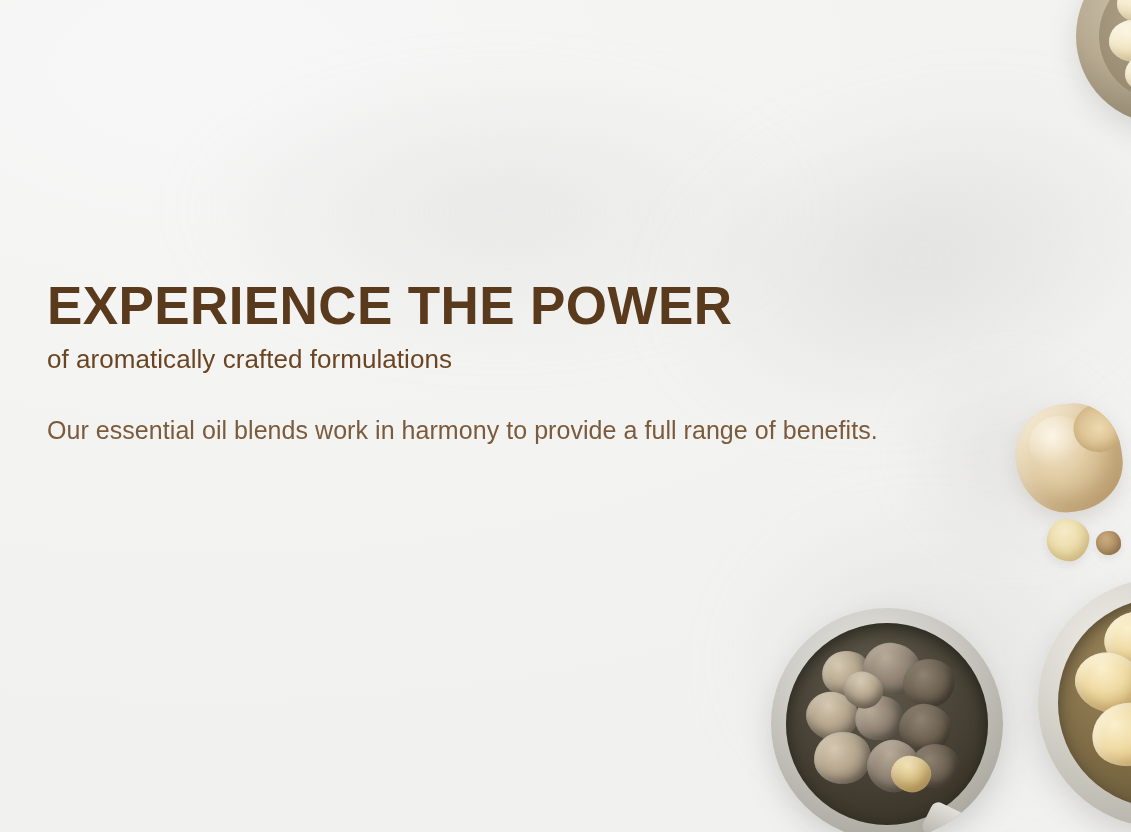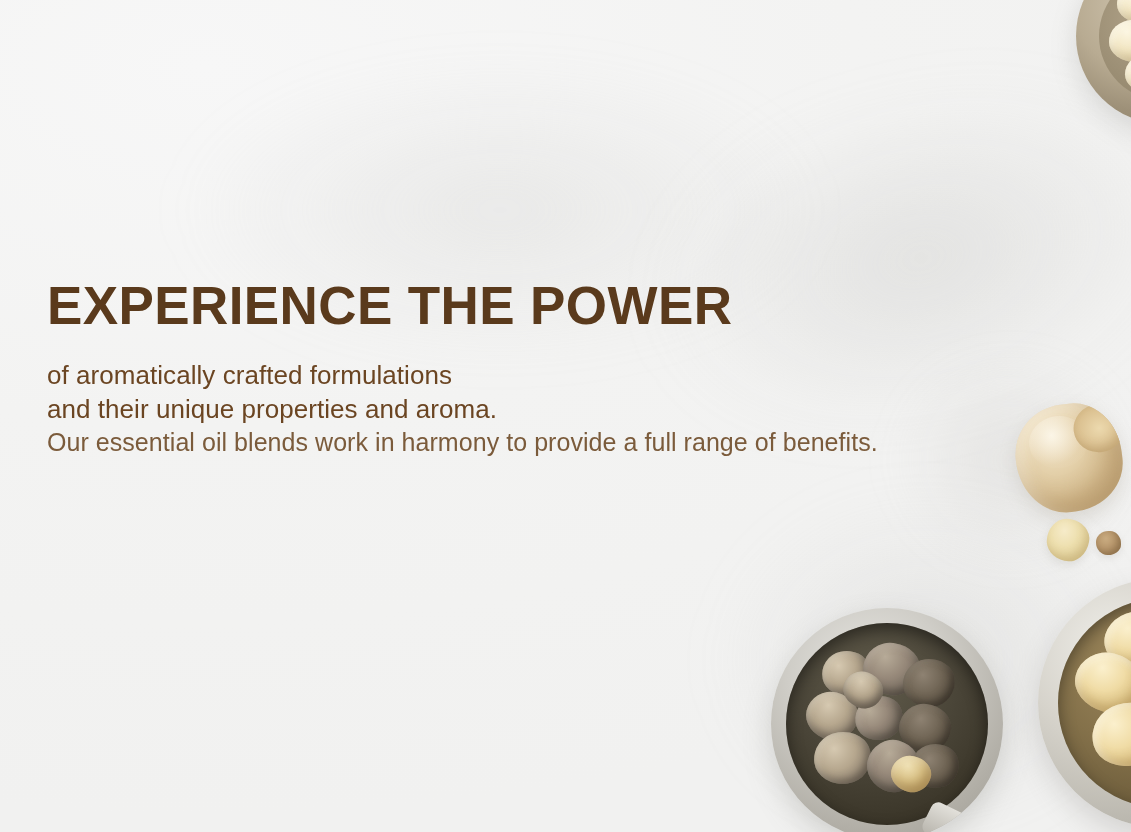--- a/index.html
+++ b/index.html
@@ -39,25 +39,26 @@
     filter:blur(22px);
   }
 
   
   .copy{ position:absolute; left:47px; top:279px; width:960px; }
   .headline{
     font-size:53px; font-weight:bold; letter-spacing:.4px;
     color:#5a3a1c; line-height:1.0; white-space:nowrap;
   }
   .subhead{
-    margin-top:27px;
+    margin-top:11px;
     font-size:26px; font-weight:400; line-height:1.30;
     color:#6b4522; letter-spacing:.05px;
   }
   .lede{
+    margin-top:38px;
     font-size:25px; font-weight:400; line-height:1.25;
     color:#7b5b3b; letter-spacing:.05px; white-space:nowrap;
   }
 
   
   .photo{ position:absolute; }
 
   
   .bowl-tr{
     left:1076px; top:-52px; width:176px; height:176px;
@@ -229,16 +230,15 @@
 
     <div class="pebble amber" style="left:16%;top:50%;width:34%;height:30%;transform:rotate(-16deg);"></div>
 
   </div>
 </div>
 
 <div class="copy">
   <div class="headline">EXPERIENCE THE POWER</div>
   <div class="subhead">
     <div>of aromatically crafted formulations</div>
-    <div>and their unique properties and aroma.</div>
   </div>
   <div class="lede">Our essential oil blends work in harmony to provide a full range of benefits.</div>
 </div>
 
 </body></html>

